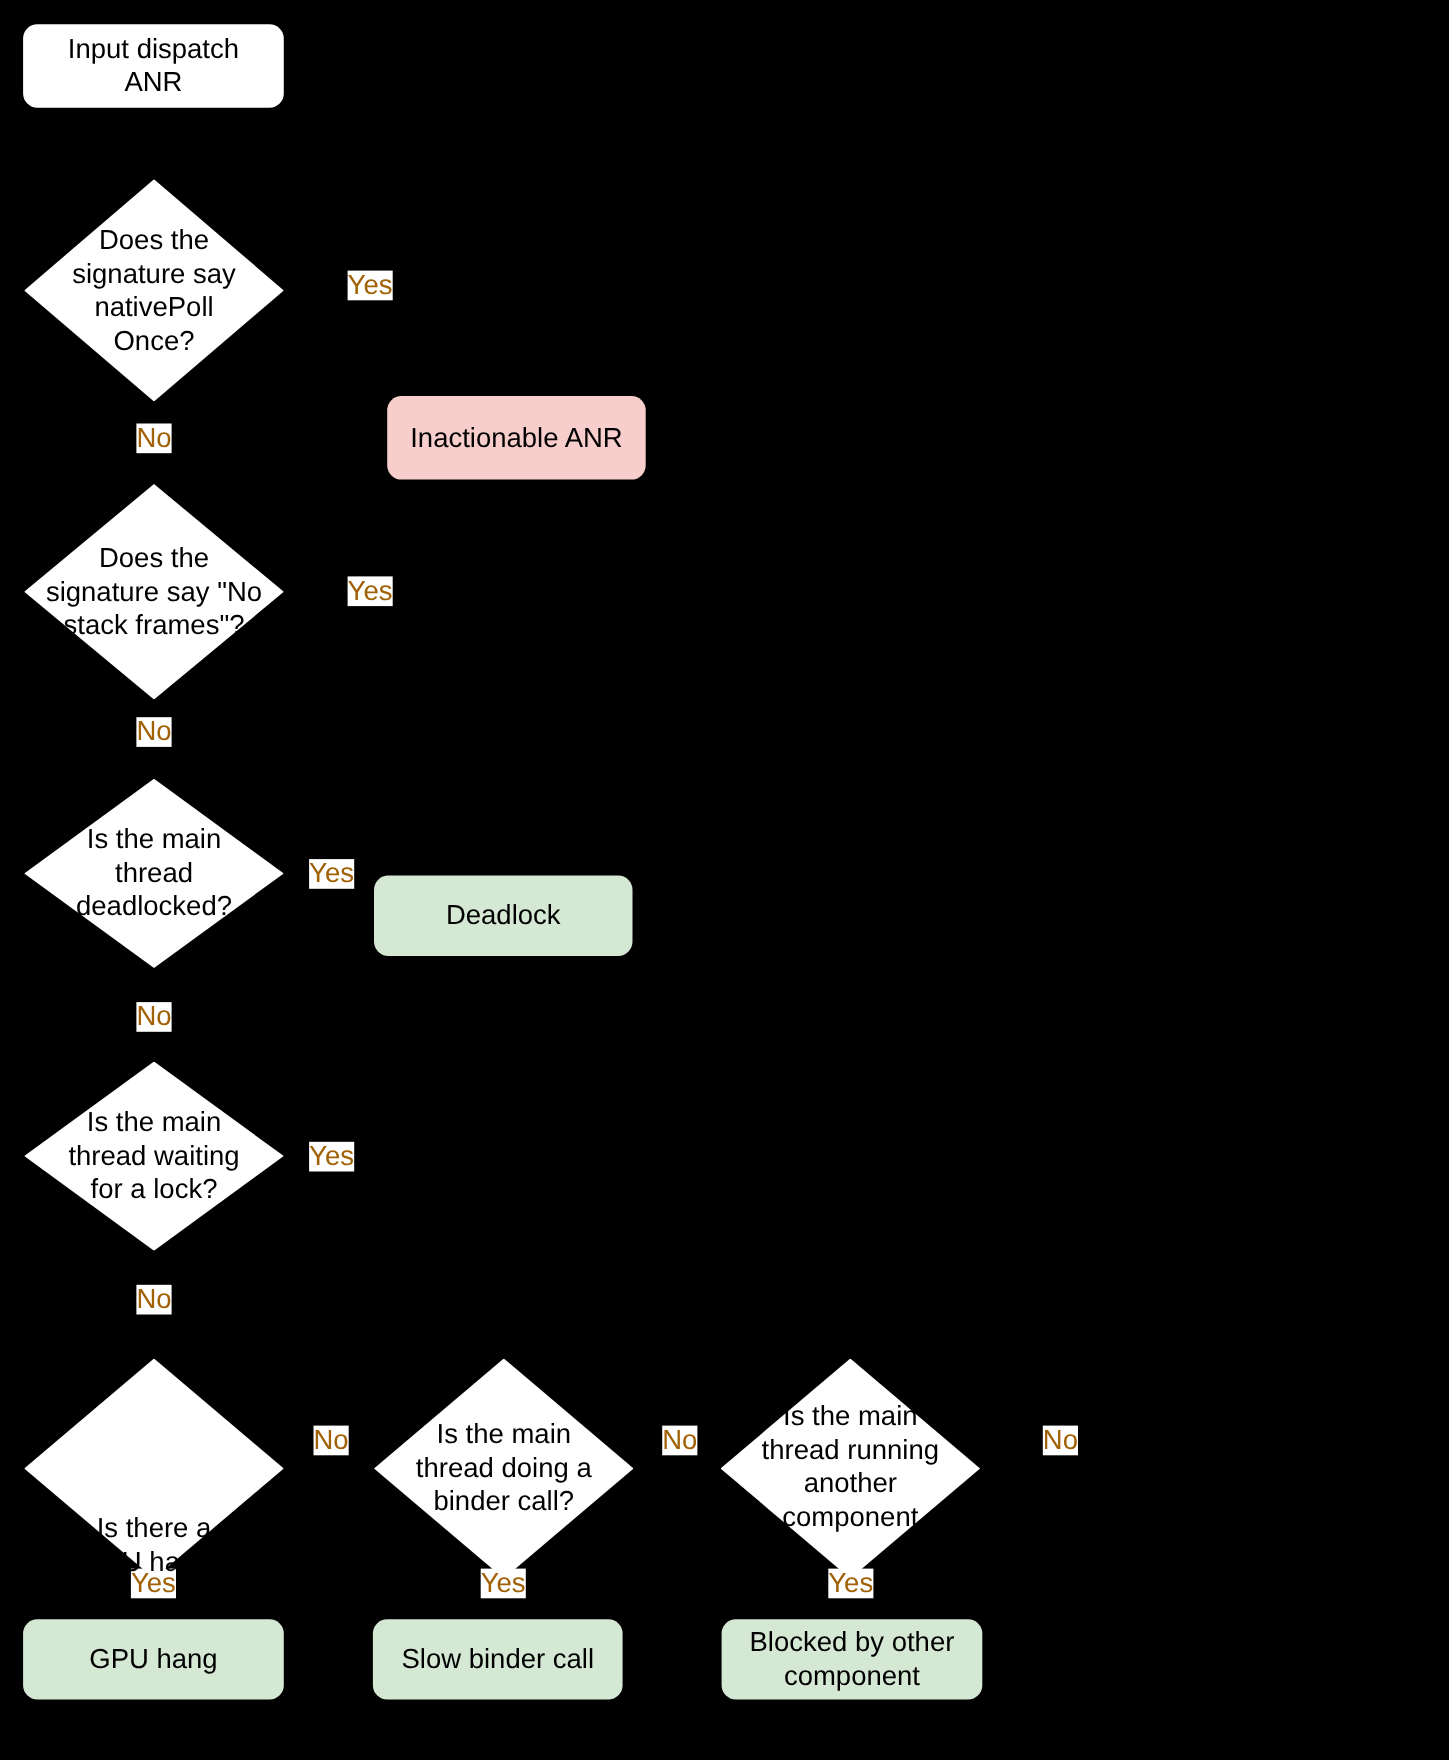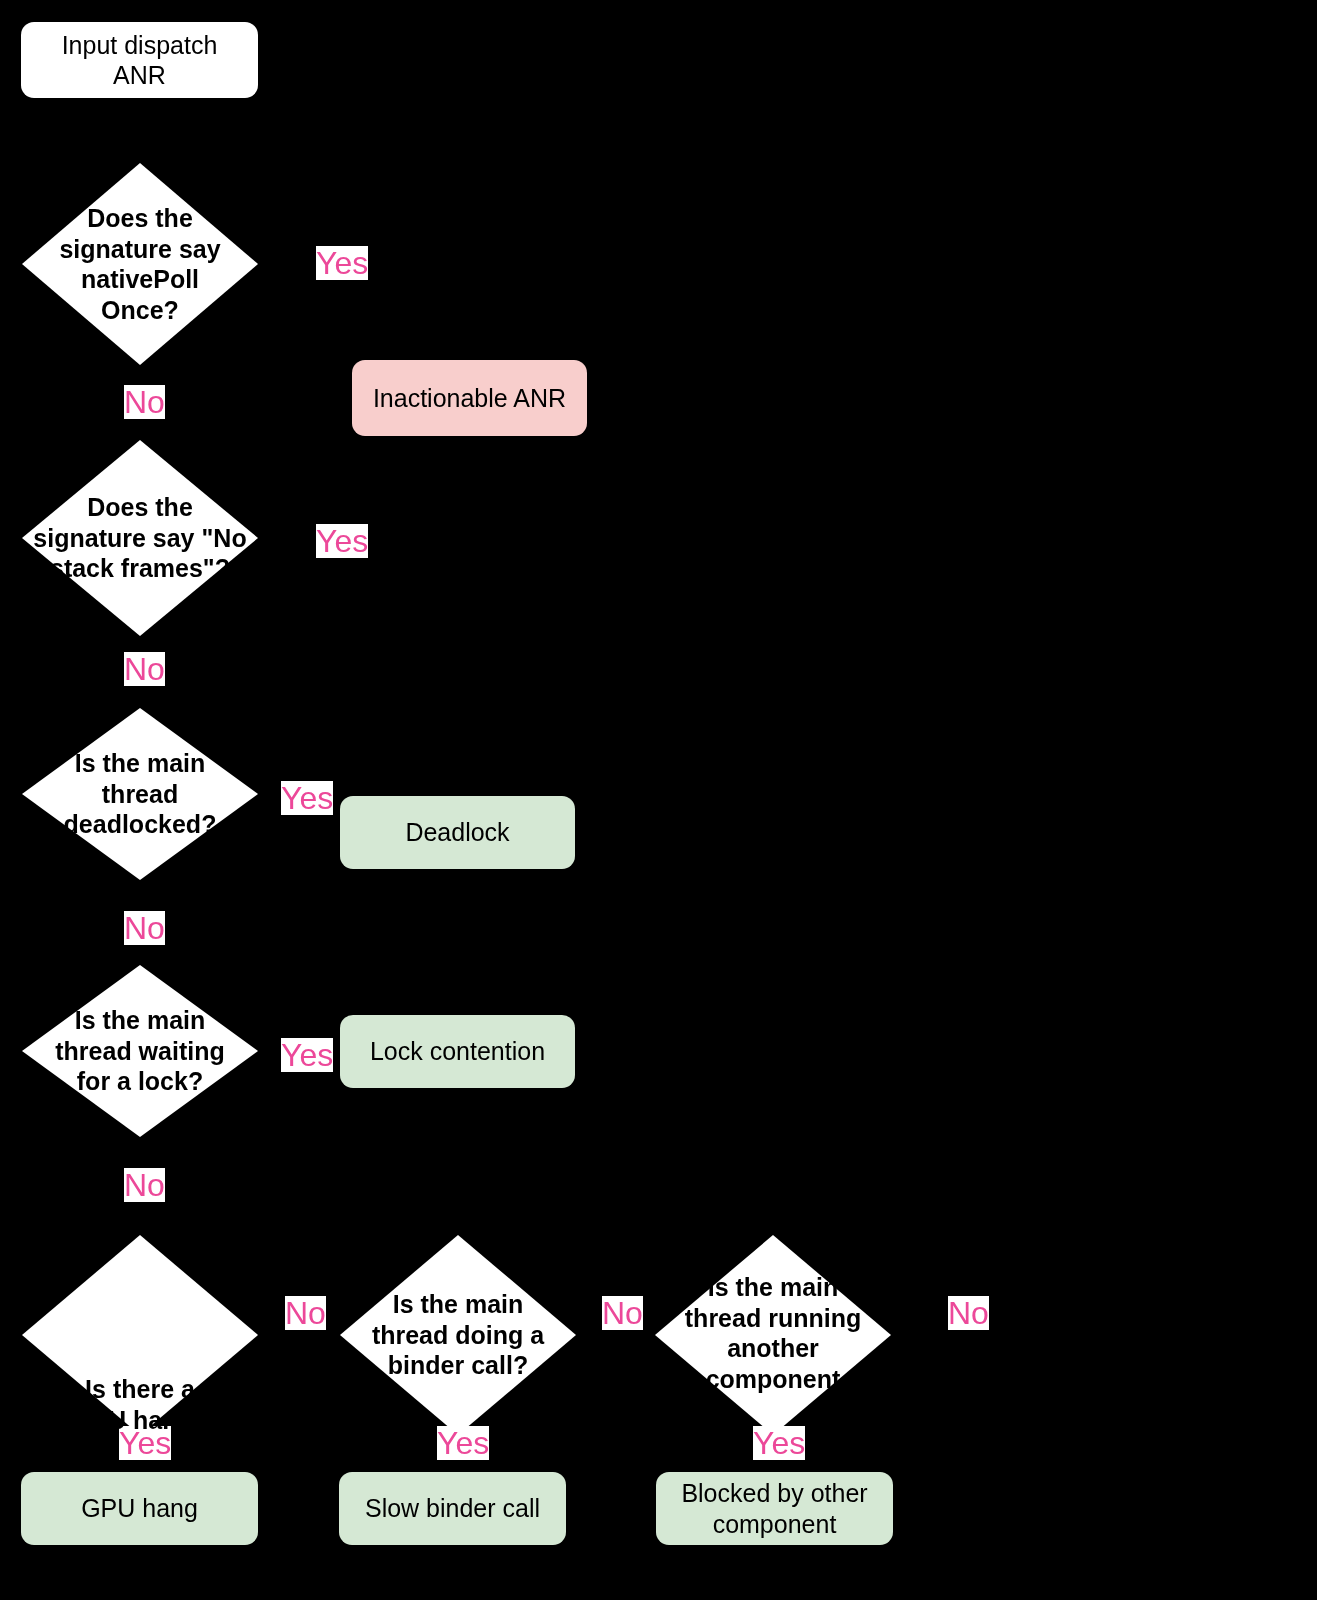--- a/index.html
+++ b/index.html
@@ -54,29 +54,28 @@
   .decision .dtext {
     position: relative;
     z-index: 2;
     text-align: center;
     color: #000000;
     font-size: 25px;
     line-height: 1.22;
     white-space: pre-line;
     width: 100%;
     pointer-events: none;
-    font-weight: bold;
   }
 
   
   .edge-label {
     position: absolute;
     background: #ffffff;
-    color: #ec4899;
-    font-size: 32px;
+    color: #a16207;
+    font-size: 25px;
     line-height: 1.0;
     padding: 1px 0px;
     white-space: nowrap;
   }
   svg.edges {
     position: absolute;
     left: 0; top: 0;
     width: 1317px;
     height: 1600px;
     pointer-events: none;
@@ -156,21 +155,20 @@
     <div class="shape"></div>
     <div class="dtext">Is the main
 thread waiting
 for a lock?</div>
   </div>
 
   <div class="edge-label" style="left:281px; top:1038px;">Yes</div>
 
   <div class="edge-label" style="left:124px; top:1168px;">No</div>
 
-  <div class="node good" style="left:340px; top:1015px; width:235px; height:73px;">Lock contention</div>
 
   <div class="decision" style="left:22px; top:1235px; width:236px; height:200px;align-items:flex-end;">
     <div class="shape"></div>
     <div class="dtext">Is there a
 GPU hang?</div>
   </div>
 
   <div class="edge-label" style="left:285px; top:1296px;">No</div>
 
   <div class="edge-label" style="left:119px; top:1426px;">Yes</div>

